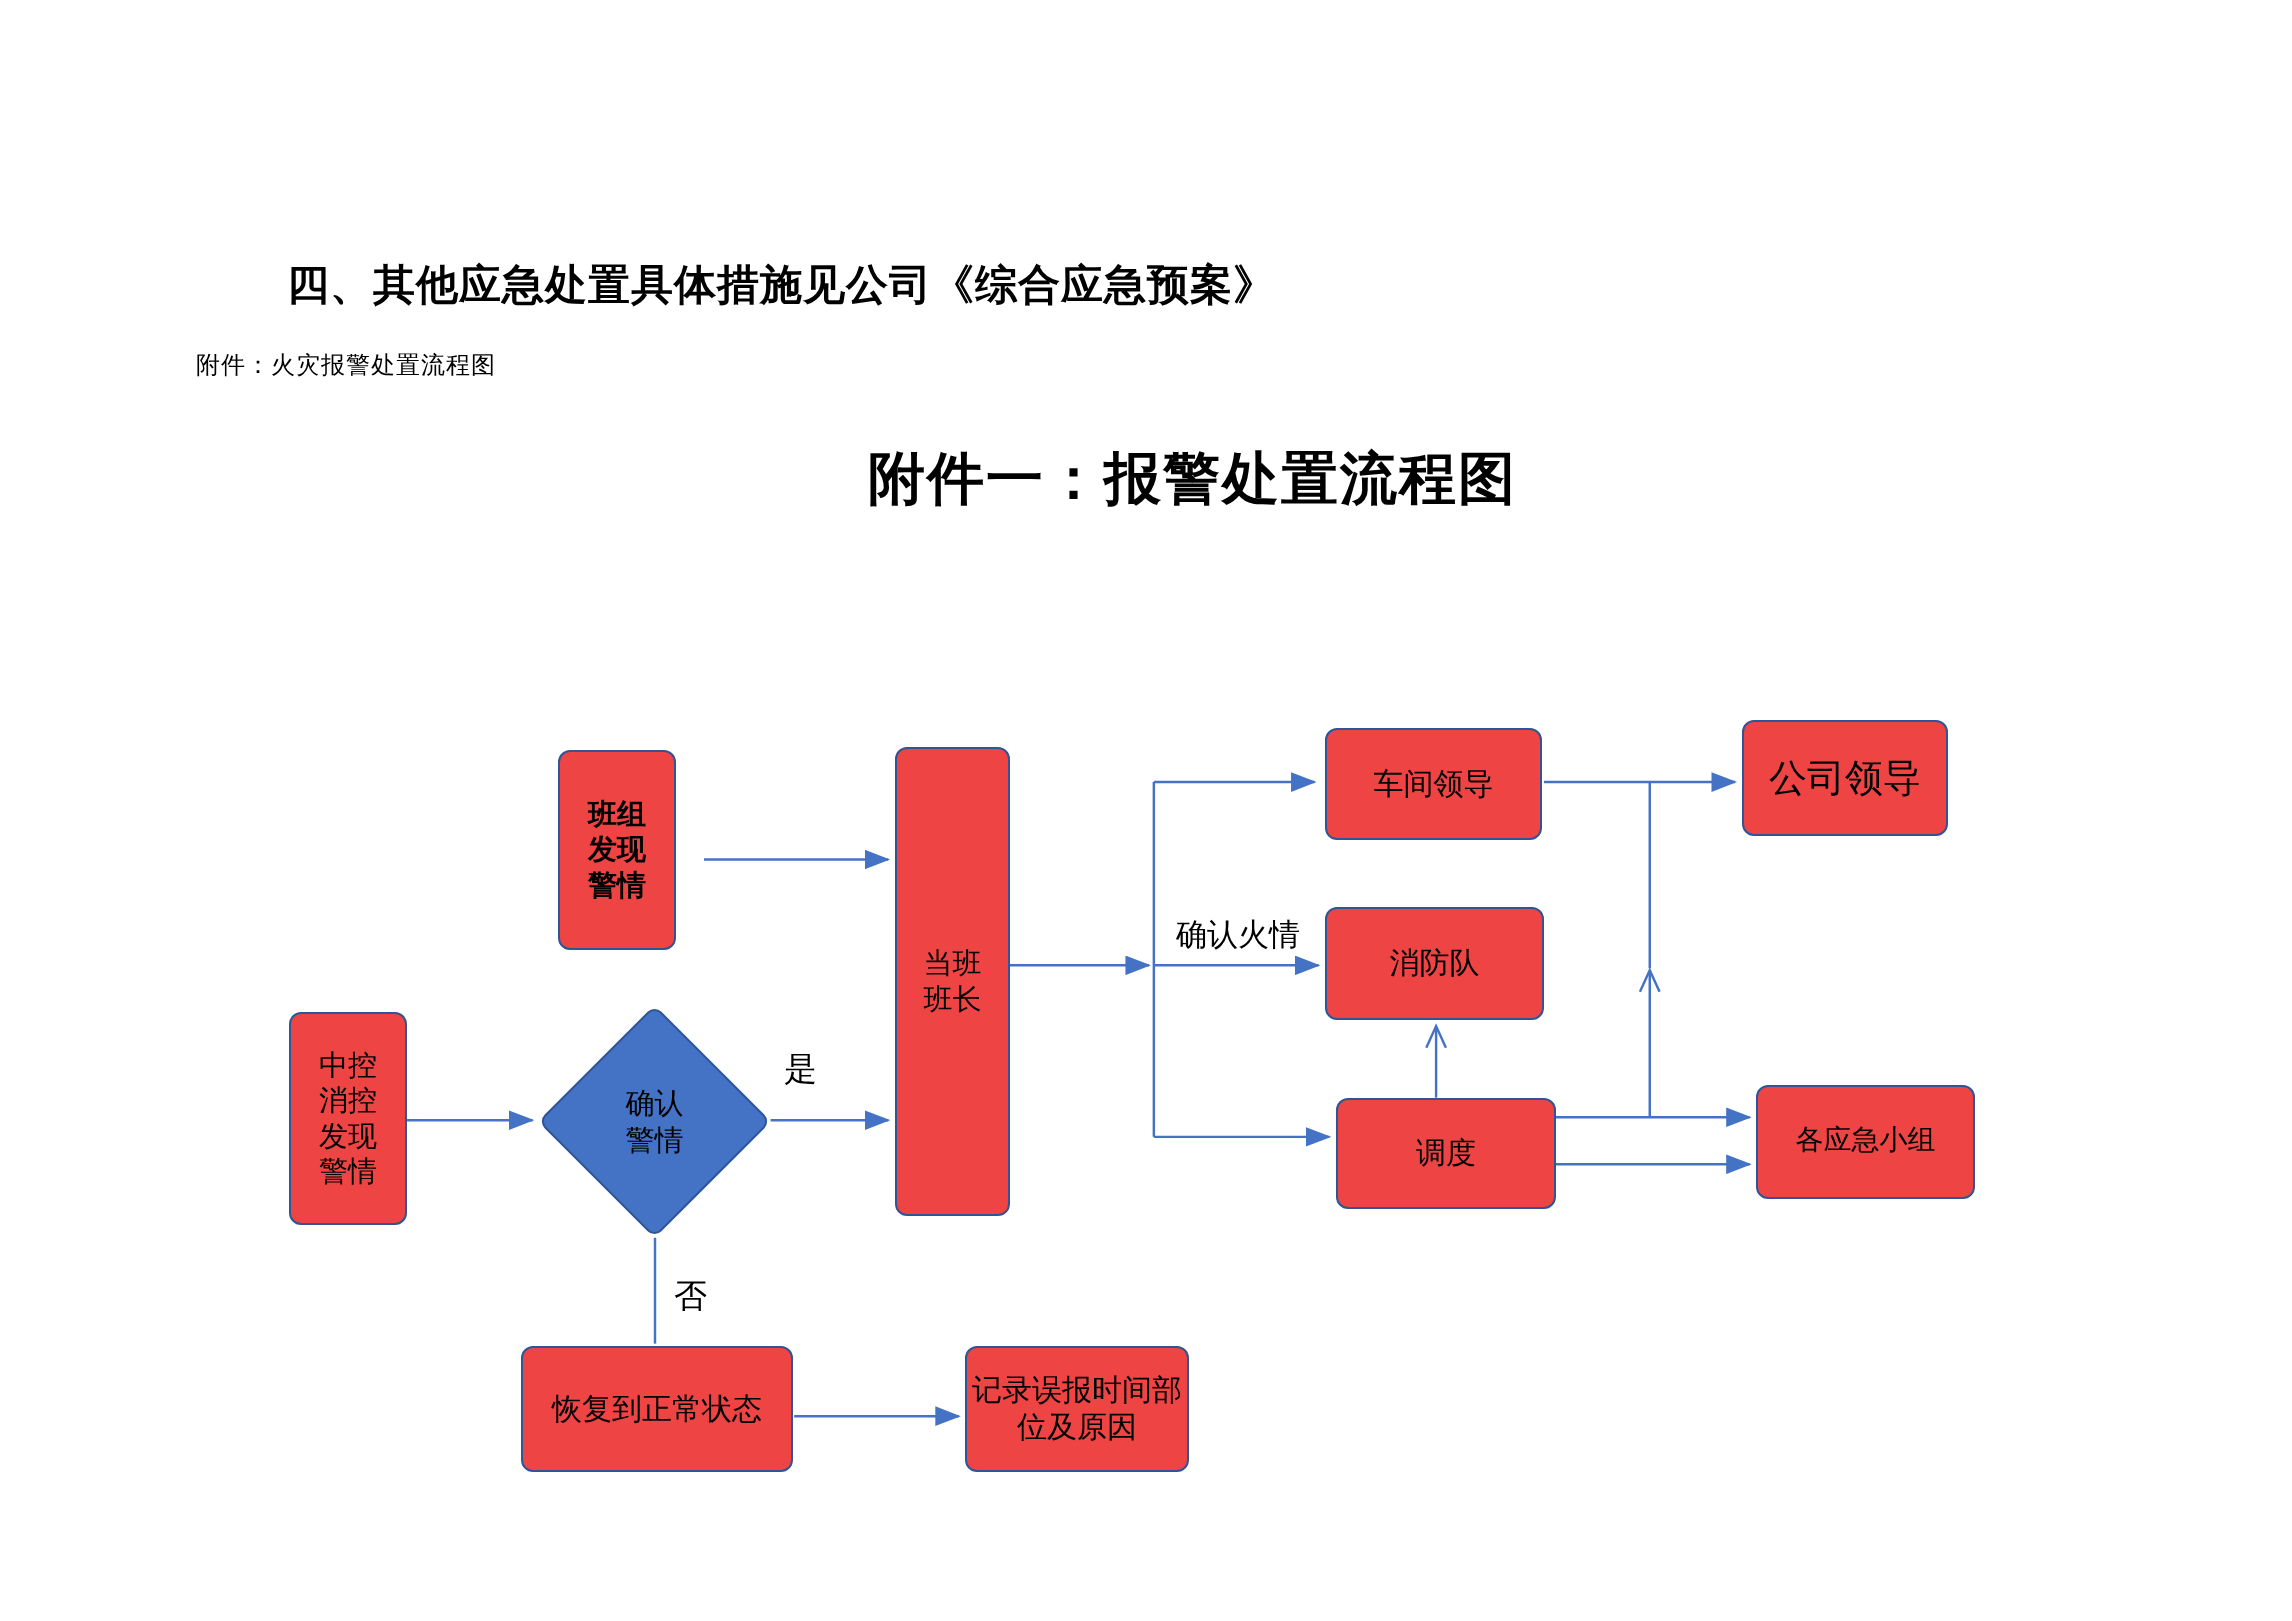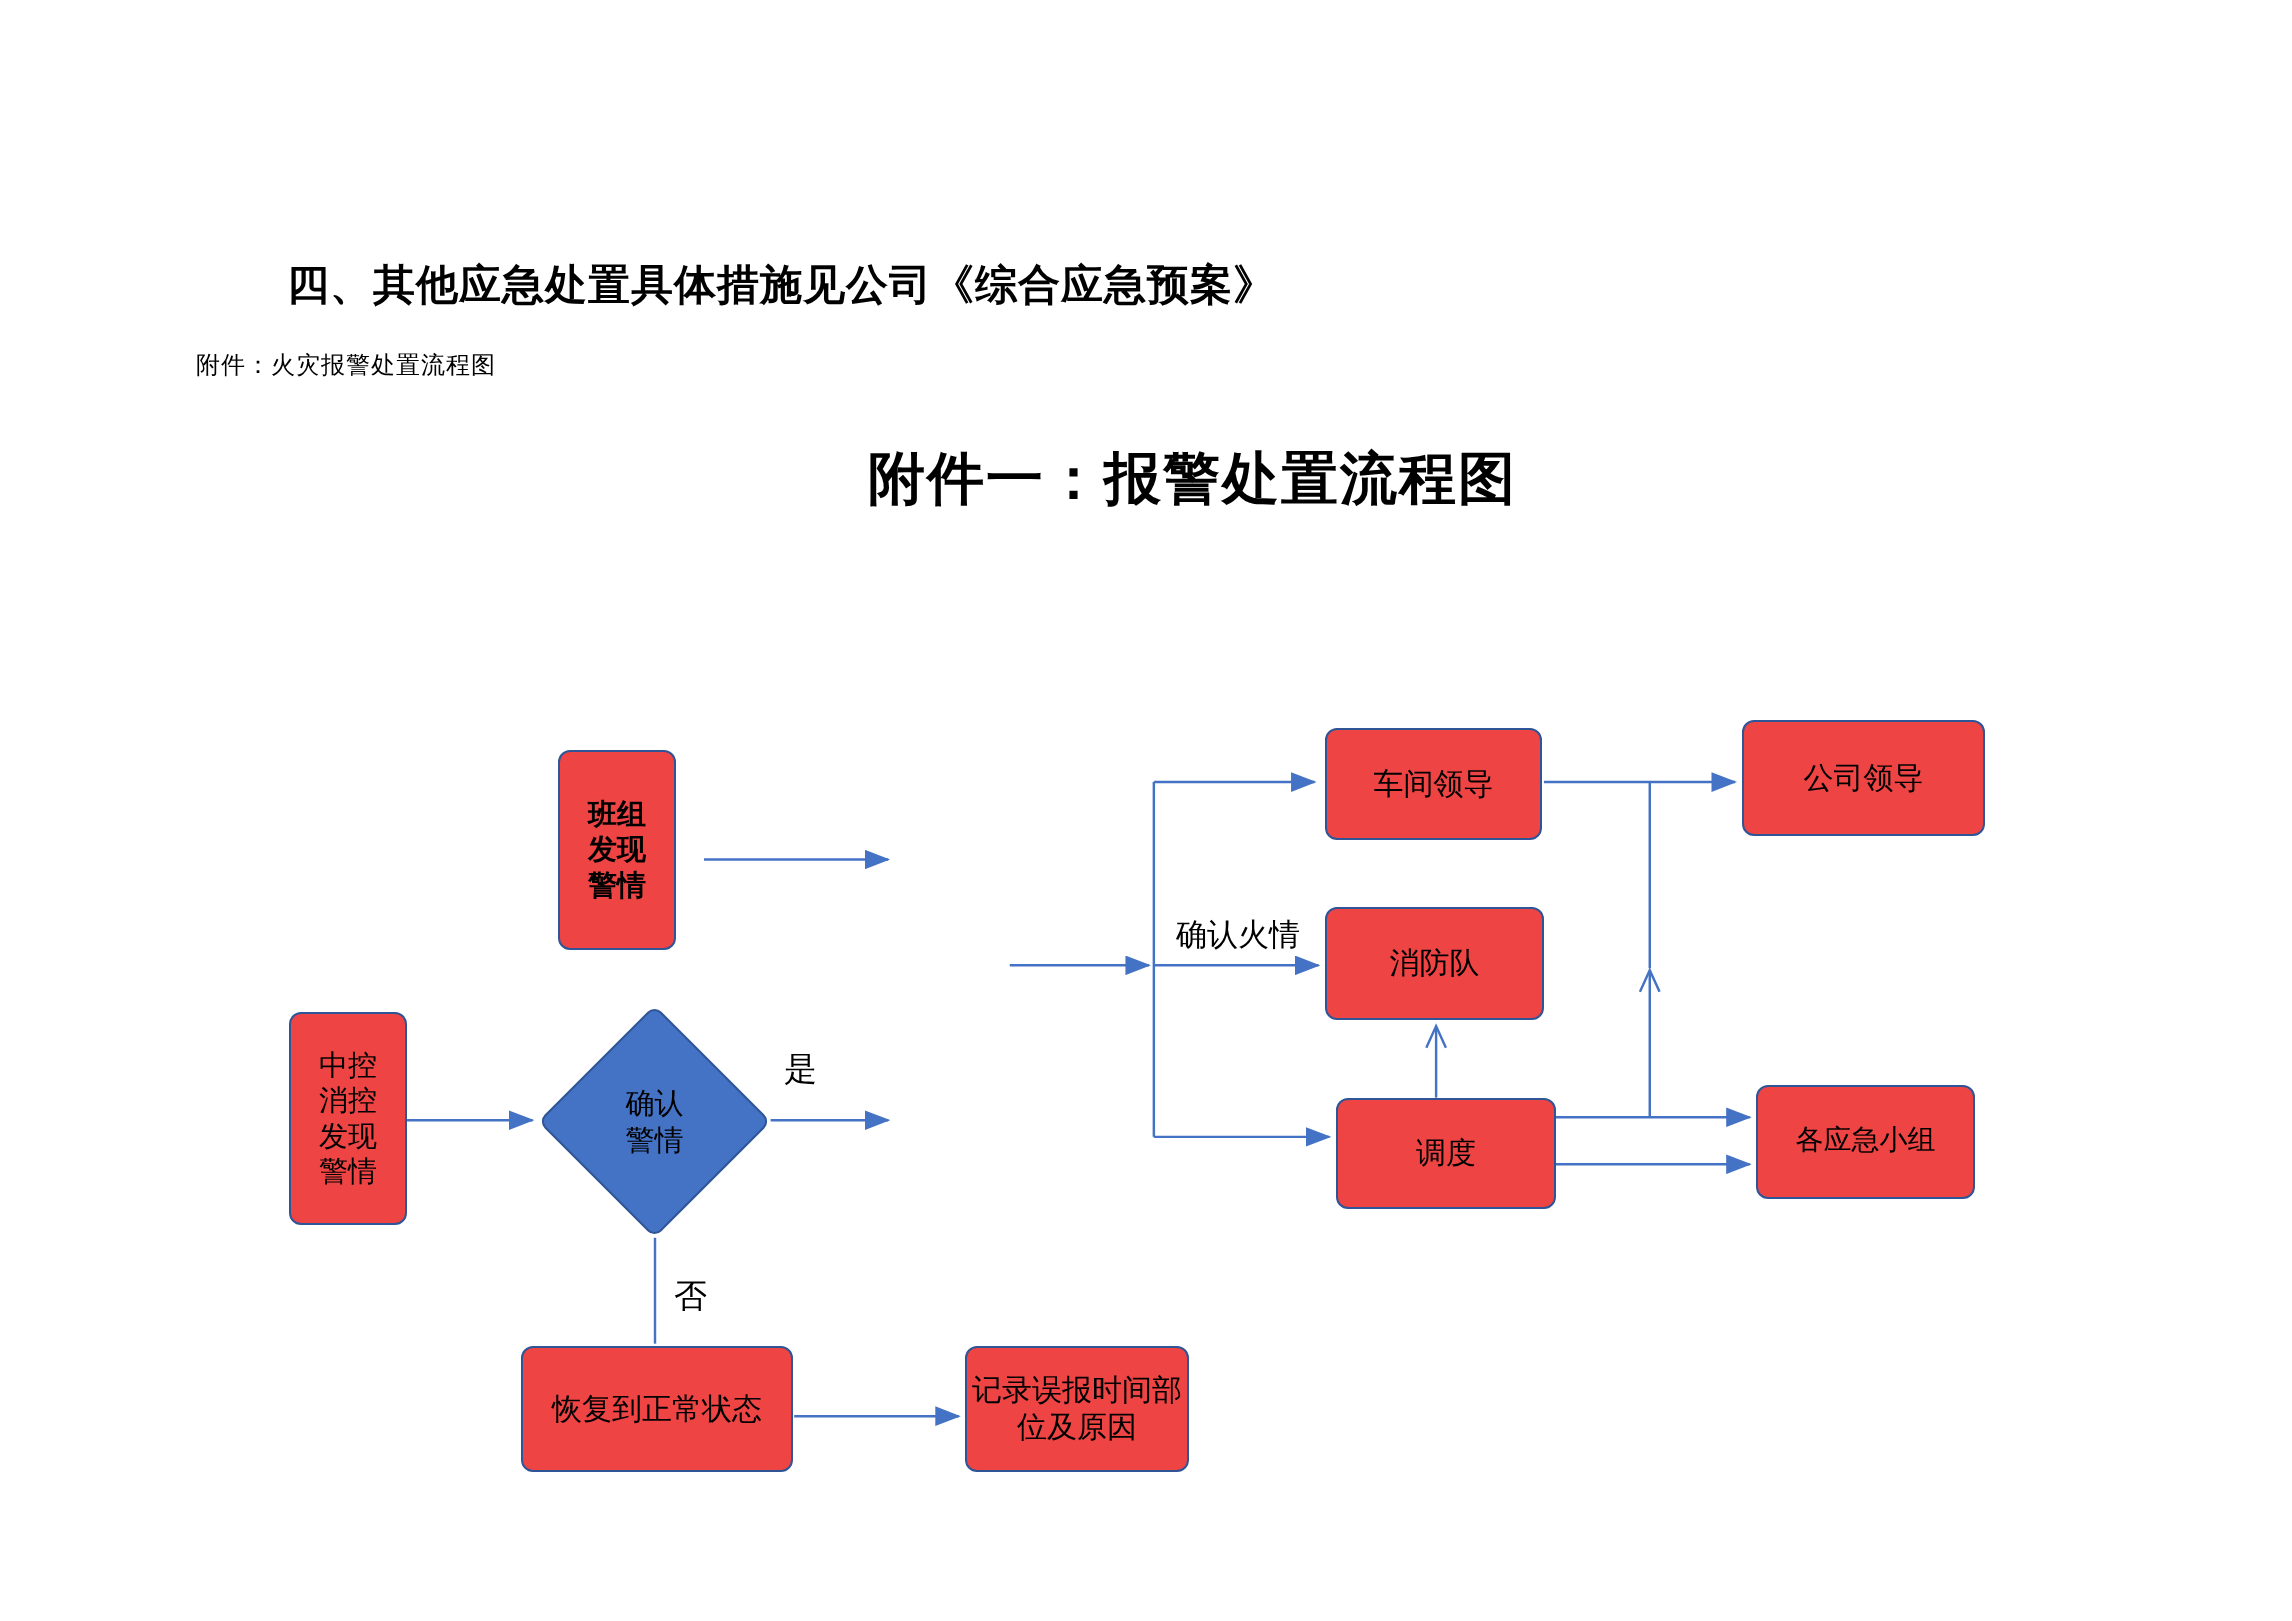--- a/index.html
+++ b/index.html
@@ -40,21 +40,21 @@
     white-space:pre-line;
     box-sizing:border-box;
     color:#000;
   }
   .node-banzu   {left:558px; top:750px;  width:118px;height:200px;font-weight:bold;}
   .node-dangban {left:895px; top:747px;  width:115px;height:469px;}
   .node-zhongkong{left:289px;top:1012px; width:118px;height:213px;}
   .node-huifu   {left:521px; top:1346px; width:272px;height:126px;font-size:30px;}
   .node-jilu    {left:965px; top:1346px; width:224px;height:126px;font-size:30px;}
   .node-chejian {left:1325px;top:728px;  width:217px;height:112px;font-size:30px;}
-  .node-gongsi  {left:1742px;top:720px;  width:243px;height:116px;font-size:30px;}
+  .node-gongsi  {left:1742px;top:720px;  width:206px;height:116px;font-size:38px;}
   .node-xiaofang{left:1325px;top:907px;  width:219px;height:113px;font-size:30px;}
   .node-diaodu  {left:1336px;top:1098px; width:220px;height:111px;font-size:30px;}
   .node-yingji  {left:1756px;top:1085px; width:219px;height:114px;font-size:28px;font-family:Liberation Mono, monospace;}
   
   .diamond{
     position:absolute;
     left:572px;top:1039px;width:165px;height:165px;
     background:#4472C4;
     border:2.9px solid #2F5597;
     border-radius:9.8px;
@@ -123,20 +123,22 @@
 
   <div class="node node-zhongkong">中控
 消控
 发现
 警情</div>
 
   <div class="diamond"></div>
   <div class="diamond-label">确认
 警情</div>
 
+  <div class="node node-dangban">当班
+班长</div>
 
   <div class="node node-chejian">车间领导</div>
 
   <div class="node node-gongsi">公司领导</div>
 
   <div class="node node-xiaofang">消防队</div>
 
   <div class="node node-diaodu">调度</div>
 
   <div class="node node-yingji">各应急小组</div>

